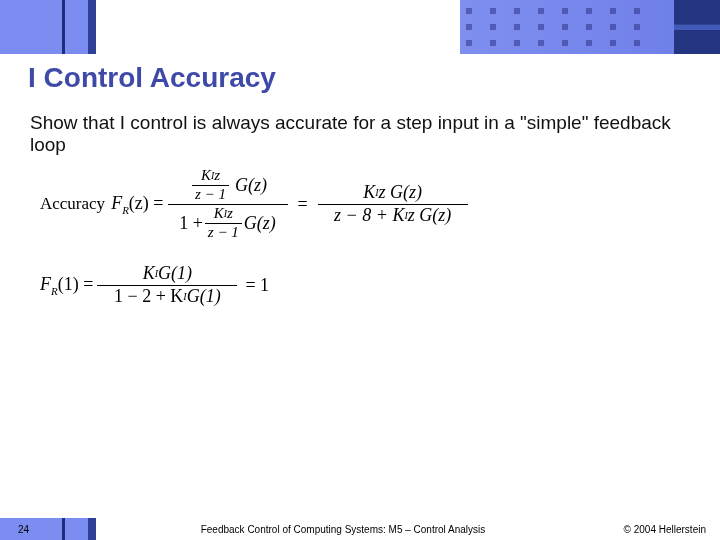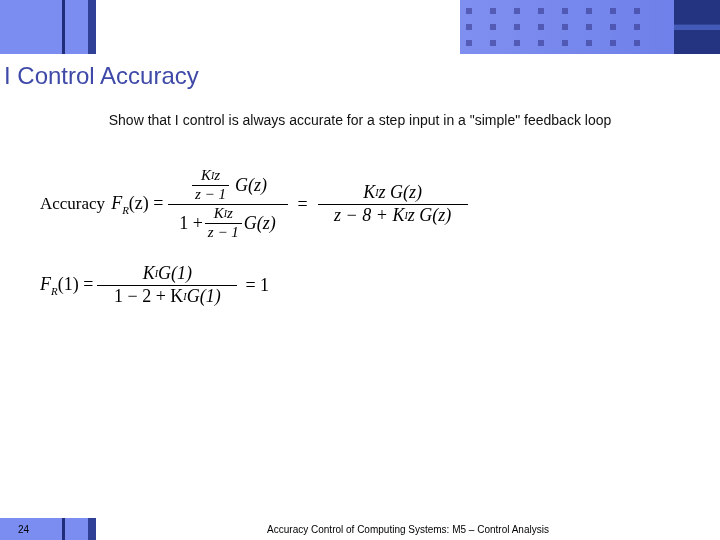--- a/index.html
+++ b/index.html
@@ -65,34 +65,33 @@
     content: "";
     position: absolute;
     right: 0; top: 0;
     width: 46px; height: 54px;
     background: linear-gradient(180deg,#253480 0%, #253480 45%, #435ab8 46%, #435ab8 55%, #253480 56%, #253480 100%);
   }
 
   .slide-title {
     position: absolute;
     top: 62px;
-    left: 4px;
-    font-size: 24px;
+    left: 28px;
+    font-size: 28px;
     color: #3f4aa8;
-    font-weight: 400;
+    font-weight: 700;
   }
 
   .subtext {
     position: absolute;
     top: 112px;
     left: 30px;
     right: 30px;
-    font-size: 14px;
+    font-size: 19px;
     color: #111;
-    text-align: center;
   }
 
   
   .eq-area {
     position: absolute;
     top: 165px;
     left: 40px;
     font-family: "Times New Roman", Times, serif;
     color: #000;
     font-size: 18px;
@@ -327,15 +326,18 @@
     <span style="margin-left:4px;">= 1</span>
   </div>
 
 </div>
 
 <div class="footer">
   <div class="pg">
       <span>24</span>
     </div>
   <div class="ctr">
-      <span>Accuracy Control of Computing Systems: M5 – Control Analysis</span>
+      <span>Feedback Control of Computing Systems: M5 – Control Analysis</span>
+    </div>
+  <div class="rt">
+      <span>© 2004 Hellerstein</span>
     </div>
 </div>
 
 </body></html>

